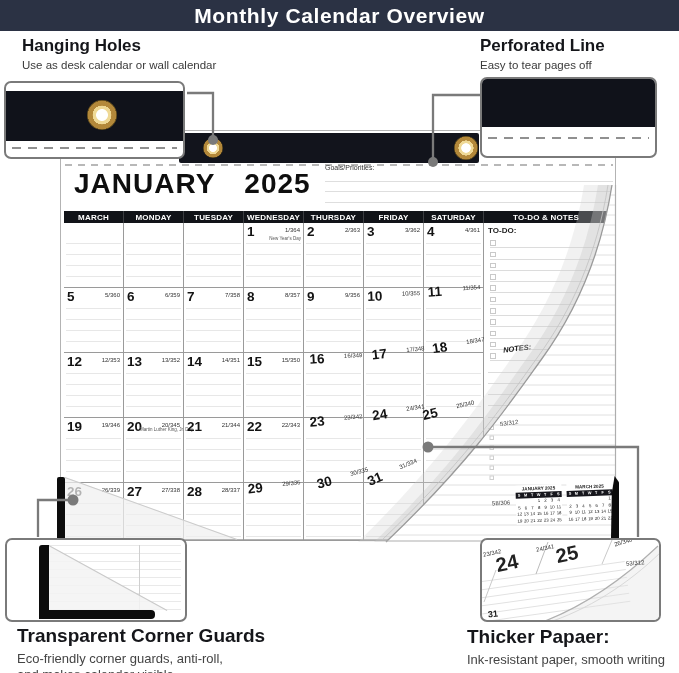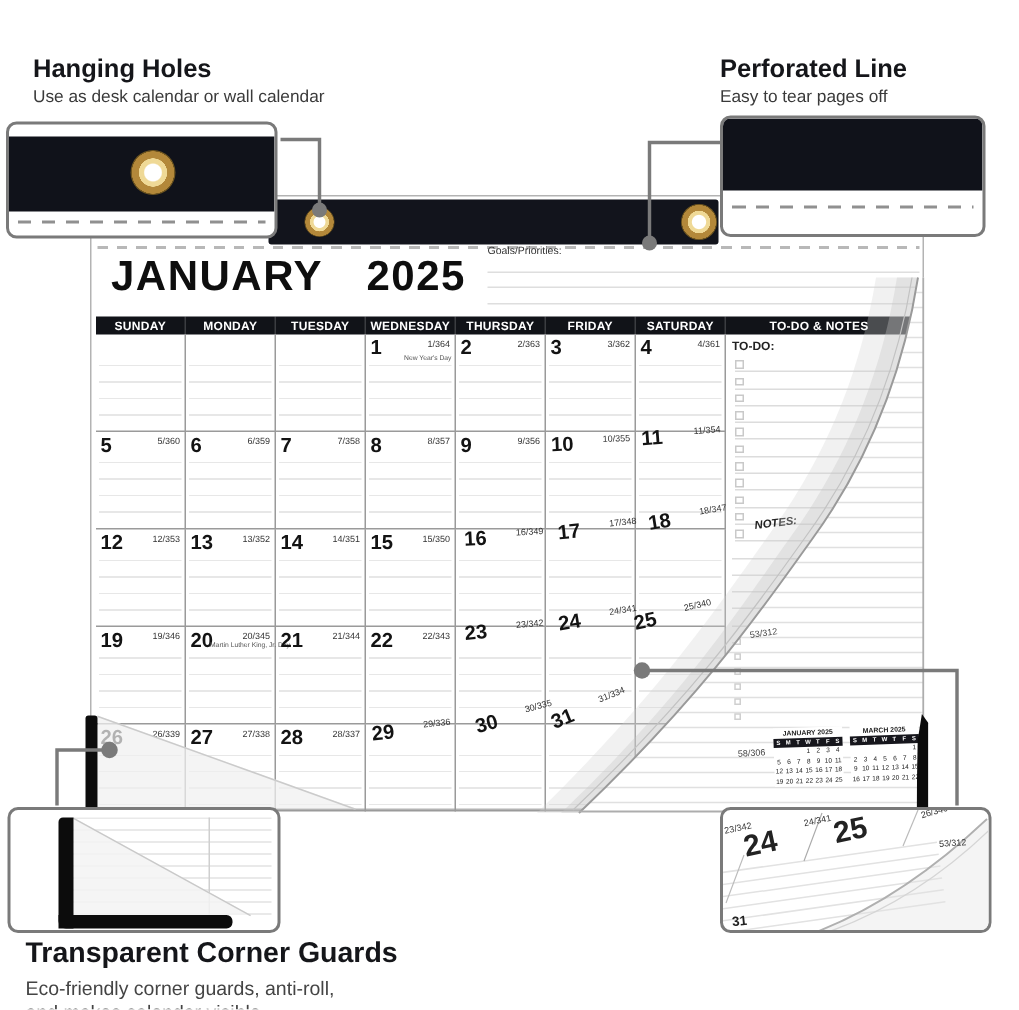--- a/index.html
+++ b/index.html
@@ -106,20 +106,23 @@
   .tpj341{left:54px;top:5px;font-size:6px;transform:rotate(-12deg);color:#333;}
   .tpj340{left:132px;top:-1px;font-size:6px;transform:rotate(-16deg);color:#333;}
   .tpj312{left:144px;top:20px;font-size:6px;transform:rotate(-4deg);color:#333;}
   .tp31{left:6px;top:69px;font-size:9px;font-weight:600;transform:rotate(-6deg);}
 </style>
 </head>
 <body>
 
 <div class="stage">
 
+  <div class="banner">
+    <span>Monthly Calendar Overview</span>
+  </div>
 
   <div class="co co-tr">
     <div class="co-title">Perforated Line</div>
     <div class="co-sub">Easy to tear pages off</div>
   </div>
   <div class="co co-tl">
     <div class="co-title">Hanging Holes</div>
     <div class="co-sub">Use as desk calendar or wall calendar</div>
   </div>
 
@@ -131,21 +134,21 @@
     <div class="cal-title">
       <span>JANUARY</span><span class="yr">2025</span>
     </div>
     <div class="goals">
       <div class="goals-label">Goals/Priorities:</div>
       <div class="goal-line"></div>
       <div class="goal-line"></div>
       <div class="goal-line"></div>
     </div>
     <div class="grid" id="grid">
-        <div class="hcell">SUNDAY</div>
+        <div class="hcell">MARCH</div>
         <div class="hcell">MONDAY</div>
         <div class="hcell">TUESDAY</div>
         <div class="hcell">WEDNESDAY</div>
         <div class="hcell">THURSDAY</div>
         <div class="hcell">FRIDAY</div>
         <div class="hcell">SATURDAY</div>
         <div class="hcell">TO-DO &amp; NOTES</div>
         <div class="todocol">
           <div class="todo-label">TO-DO:</div>
           <div class="chk"></div>
@@ -611,14 +614,18 @@
     <div class="tpp tp31">31</div>
   </div>
 
   <div class="co co-bl co-big">
     <div class="co-title">Transparent Corner Guards</div>
     <div class="co-sub">
       <div>Eco-friendly corner guards, anti-roll,</div>
       <div>and makes calendar visible</div>
     </div>
   </div>
+  <div class="co co-br co-big">
+    <div class="co-title">Thicker Papaer:</div>
+    <div class="co-sub">Ink-resistant paper, smooth writing</div>
+  </div>
 
 </div>
 
 </body></html>

